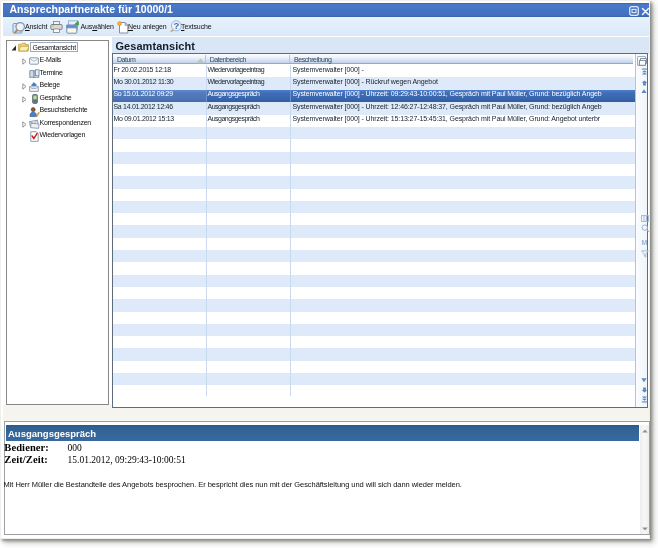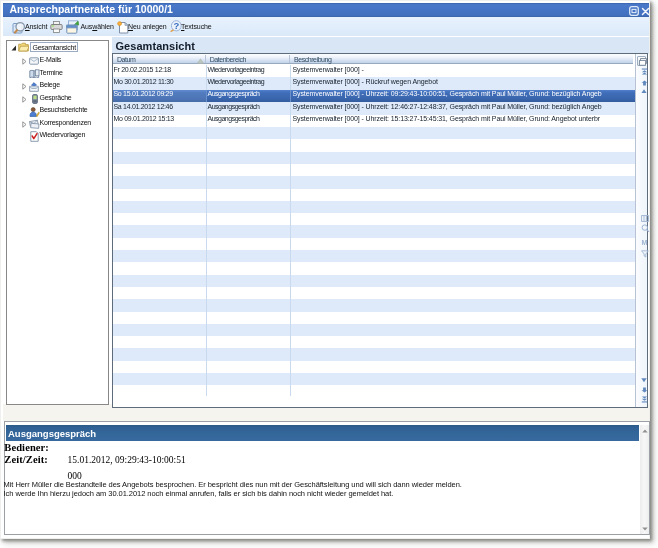--- a/index.html
+++ b/index.html
@@ -290,25 +290,24 @@
           <path d="M3.5 4.8 L0.8 2.7 L6.2 2.7 Z" fill="#6088bd"></path>
           <rect x="0.8" y="5.4" width="5.4" height="1.1" fill="#6088bd"></rect>
         </svg>
     </div>
   </div>
   <div class="panel">
     <div class="pbar">
         <div class="txt">Ausgangsgespräch</div>
       </div>
     <div class="plabel" style="top:20px;">Bediener:</div>
-    <div class="pval" style="top:21.3px;margin-top:28px;">000</div>
+    <div class="pval" style="top:21.3px;">000</div>
     <div class="plabel" style="top:32.8px;">Zeit/Zeit:</div>
     <div class="pval" style="top:33.8px;">15.01.2012, 09:29:43-10:00:51</div>
     <div class="pbody" style="top:58px;text-align:center;">Mit Herr Müller die Bestandteile des Angebots besprochen. Er bespricht dies nun mit der Geschäftsleitung und will sich dann wieder melden.</div>
-    <div class="pbody" style="top:67.8px;">Ich werde Ihn hierzu jedoch am 30.01.2012 noch einmal anrufen, falls er sich bis dahin noch nicht wieder gemeldet hat.</div>
     <div class="pscroll">
       <svg class="abs" style="left:2px;top:4px;" width="6" height="4">
           <path d="M3 0.4 L5.7 3.6 L0.3 3.6 Z" fill="#8f8f8f"></path>
         </svg>
       <svg class="abs" style="left:2px;top:102px;" width="6" height="4">
           <path d="M3 3.6 L0.3 0.4 L5.7 0.4 Z" fill="#8f8f8f"></path>
         </svg>
     </div>
   </div>
 </div>

